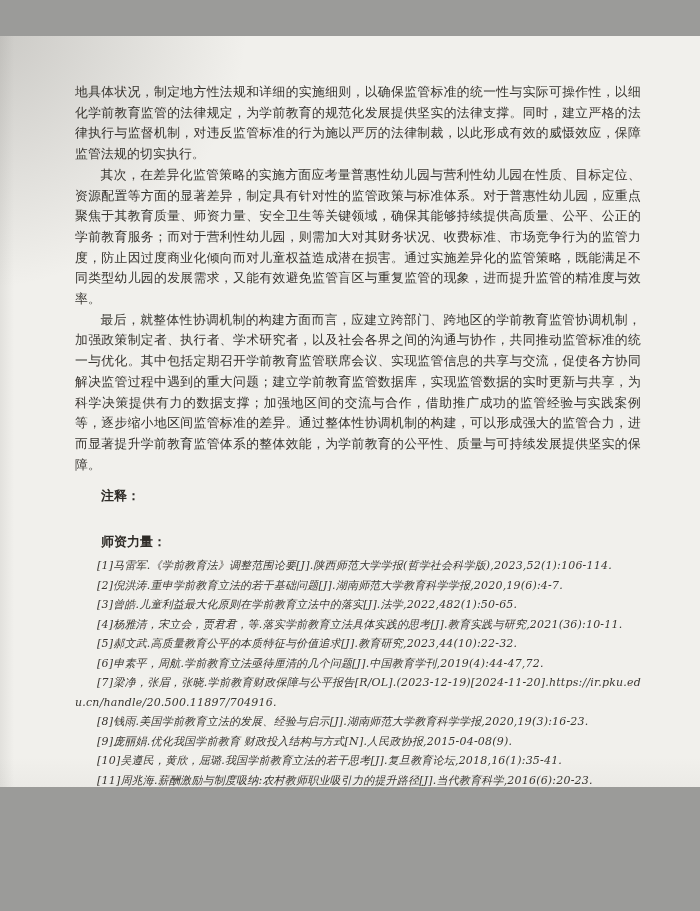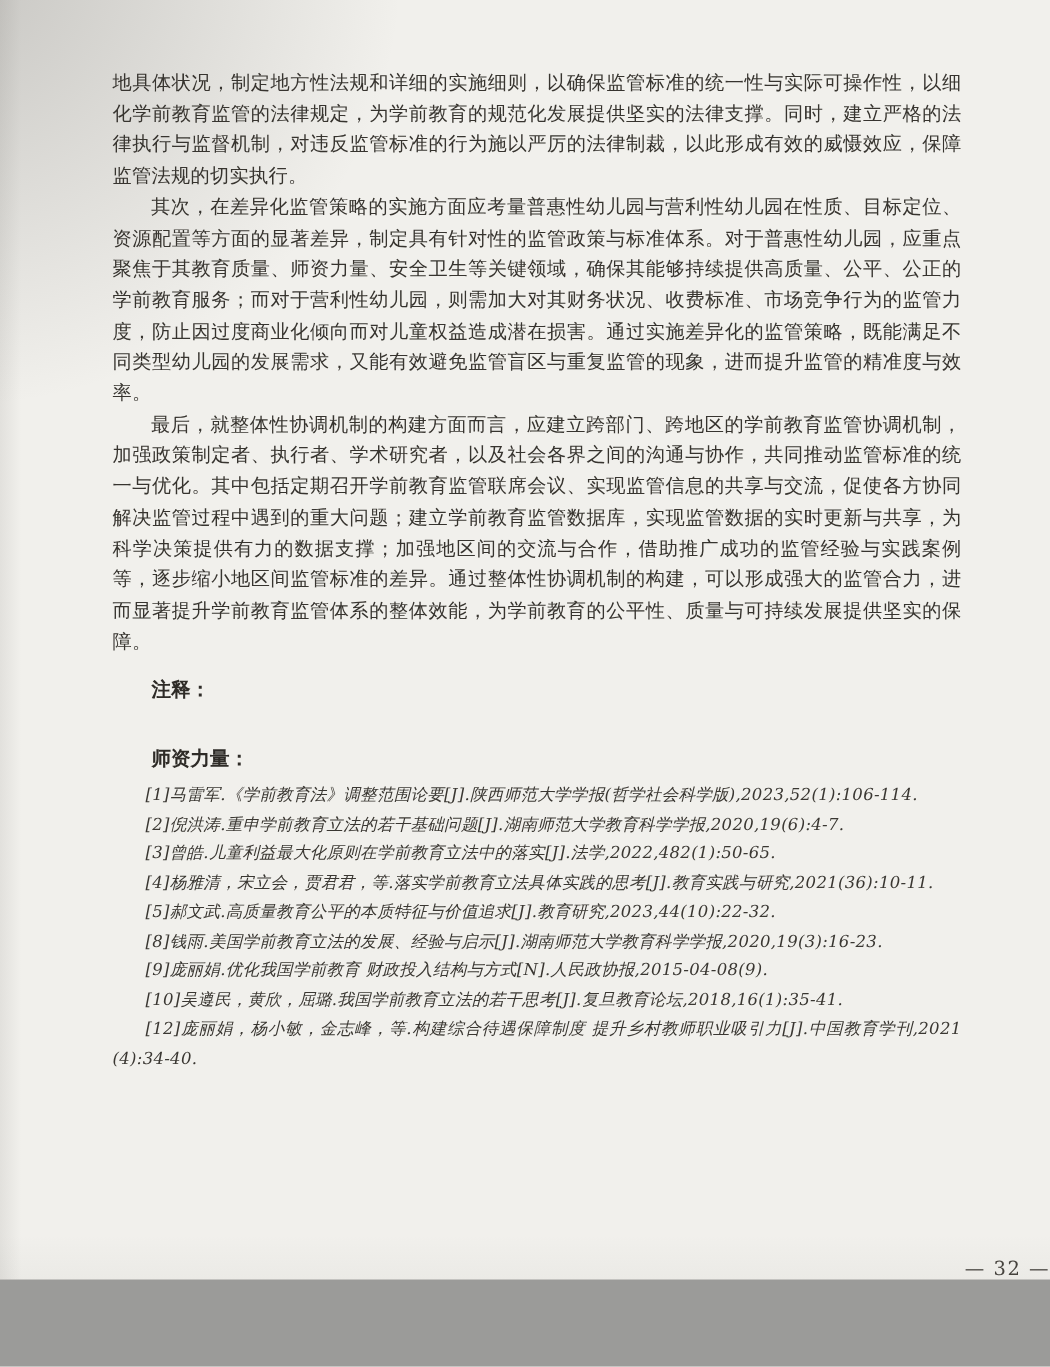--- a/index.html
+++ b/index.html
@@ -3,27 +3,28 @@
 <meta charset="utf-8">
 <style>
   html,body{margin:0;padding:0;}
   body{
     width:700px;height:911px;
     background:#9b9b99;
     font-family:"DejaVu Serif","Liberation Serif",serif;
   }
   .page{
     position:relative;
-    width:700px;height:853px;
+    width:700px;height:751px;
     overflow:hidden;
     background:
       radial-gradient(circle at -4% -3%, rgba(110,108,104,0.32), rgba(110,108,104,0) 26%),
       linear-gradient(90deg, rgba(90,88,84,0.10), rgba(90,88,84,0) 14px),
       linear-gradient(0deg, rgba(90,88,84,0.04), rgba(90,88,84,0) 30px),
       #f1f0ec;
+    margin-top: 36px;
   }
   .content{
     position:absolute;
     left:75px; top:46px; width:566px;
   }
   .body-para{
     margin:0;
     font-size:12.8px;
     line-height:20.7px;
     color:#37342f;
@@ -93,23 +94,26 @@
     <p class="body-para">最后，就整体性协调机制的构建方面而言，应建立跨部门、跨地区的学前教育监管协调机制，加强政策制定者、执行者、学术研究者，以及社会各界之间的沟通与协作，共同推动监管标准的统一与优化。其中包括定期召开学前教育监管联席会议、实现监管信息的共享与交流，促使各方协同解决监管过程中遇到的重大问题；建立学前教育监管数据库，实现监管数据的实时更新与共享，为科学决策提供有力的数据支撑；加强地区间的交流与合作，借助推广成功的监管经验与实践案例等，逐步缩小地区间监管标准的差异。通过整体性协调机制的构建，可以形成强大的监管合力，进而显著提升学前教育监管体系的整体效能，为学前教育的公平性、质量与可持续发展提供坚实的保障。</p>
 
     <h3 class="section-heading notes-heading">注释：</h3>
 
     <h3 class="section-heading refs-heading">师资力量：</h3>
     <p class="ref-item">[1]马雷军.《学前教育法》调整范围论要[J].陕西师范大学学报(哲学社会科学版),2023,52(1):106-114.</p>
     <p class="ref-item">[2]倪洪涛.重申学前教育立法的若干基础问题[J].湖南师范大学教育科学学报,2020,19(6):4-7.</p>
     <p class="ref-item">[3]曾皓.儿童利益最大化原则在学前教育立法中的落实[J].法学,2022,482(1):50-65.</p>
     <p class="ref-item">[4]杨雅清，宋立会，贾君君，等.落实学前教育立法具体实践的思考[J].教育实践与研究,2021(36):10-11.</p>
     <p class="ref-item">[5]郝文武.高质量教育公平的本质特征与价值追求[J].教育研究,2023,44(10):22-32.</p>
+    <p class="ref-item">[6]申素平，周航.学前教育立法亟待厘清的几个问题[J].中国教育学刊,2019(4):44-47,72.</p>
+    <p class="ref-item">[7]梁净，张眉，张晓.学前教育财政保障与公平报告[R/OL].(2023-12-19)[2024-11-20].https://ir.pku.edu.cn/handle/20.500.11897/704916.</p>
     <p class="ref-item">[8]钱雨.美国学前教育立法的发展、经验与启示[J].湖南师范大学教育科学学报,2020,19(3):16-23.</p>
     <p class="ref-item">[9]庞丽娟.优化我国学前教育 财政投入结构与方式[N].人民政协报,2015-04-08(9).</p>
     <p class="ref-item">[10]吴遵民，黄欣，屈璐.我国学前教育立法的若干思考[J].复旦教育论坛,2018,16(1):35-41.</p>
+    <p class="ref-item">[11]周兆海.薪酬激励与制度吸纳:农村教师职业吸引力的提升路径[J].当代教育科学,2016(6):20-23.</p>
     <p class="ref-item">[12]庞丽娟，杨小敏，金志峰，等.构建综合待遇保障制度 提升乡村教师职业吸引力[J].中国教育学刊,2021(4):34-40.</p>
 
   </main>
 
   <div class="page-number">— 32 —</div>
 
   <div class="watermark">
     <span class="brand">中国知网</span>
     <span class="url">https://www.cnki.net</span>
   </div>

